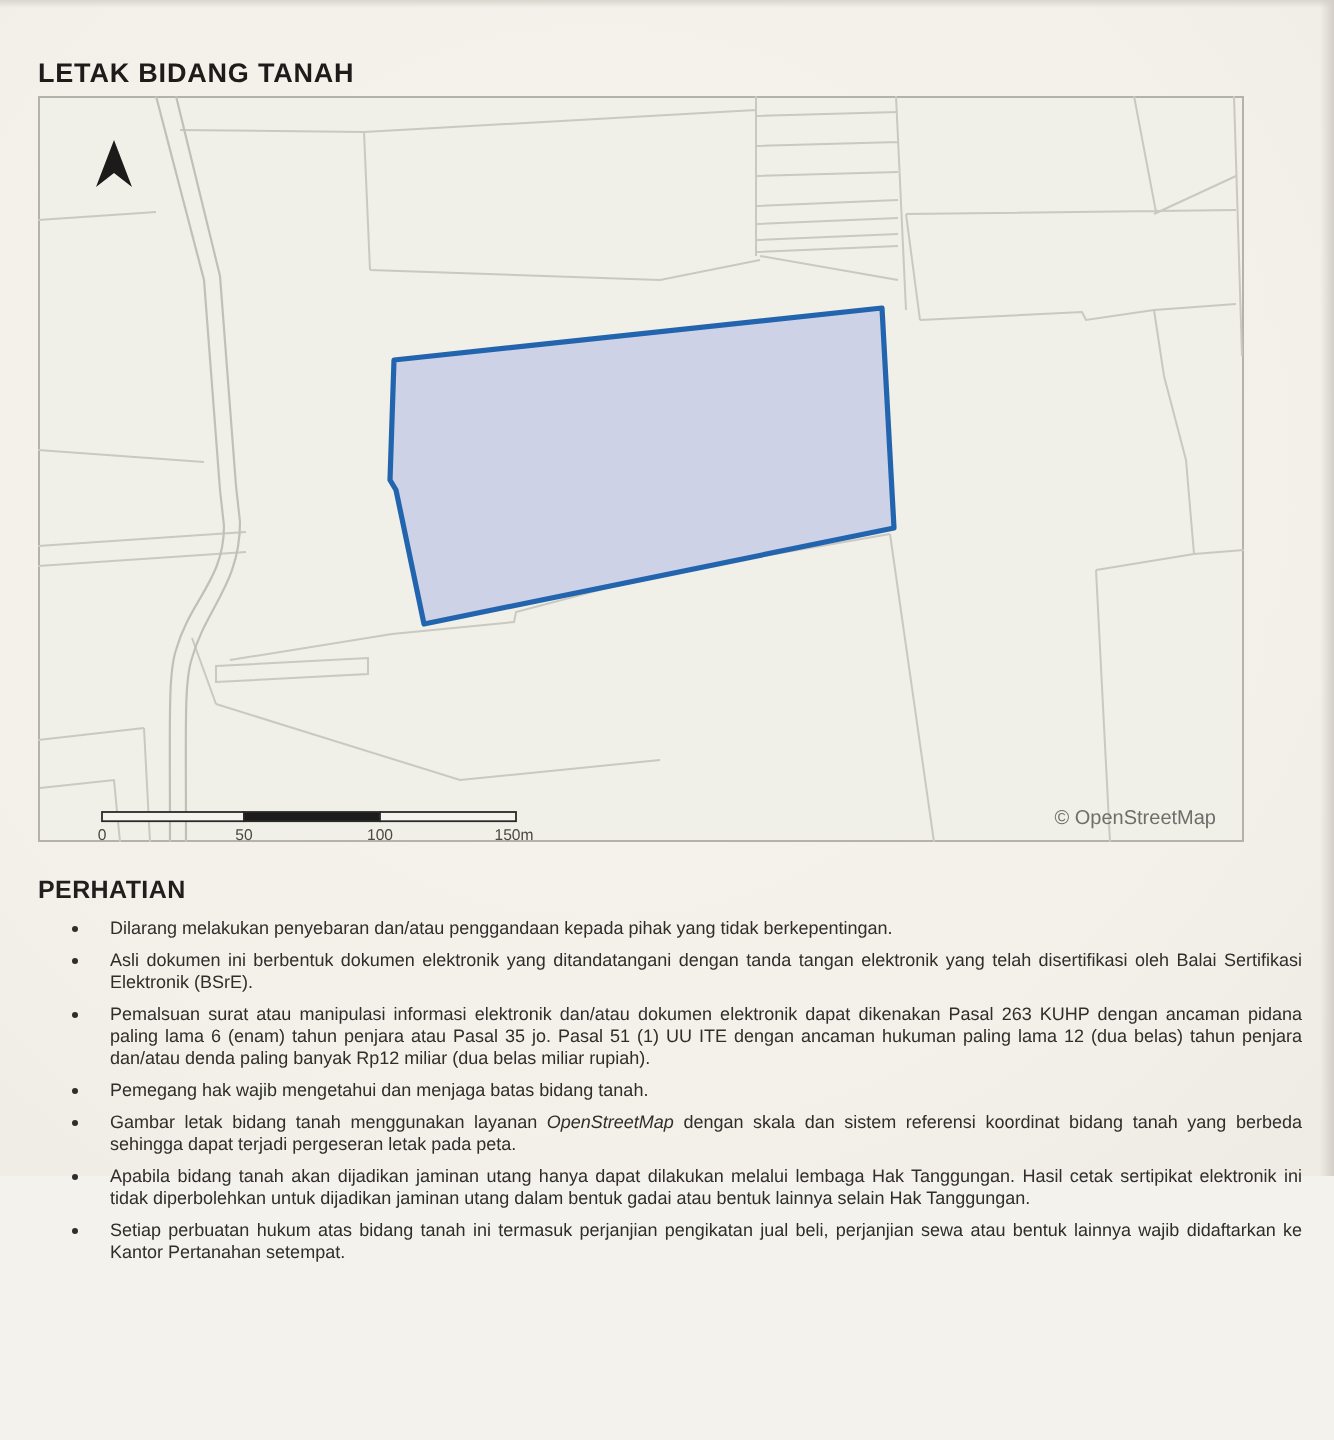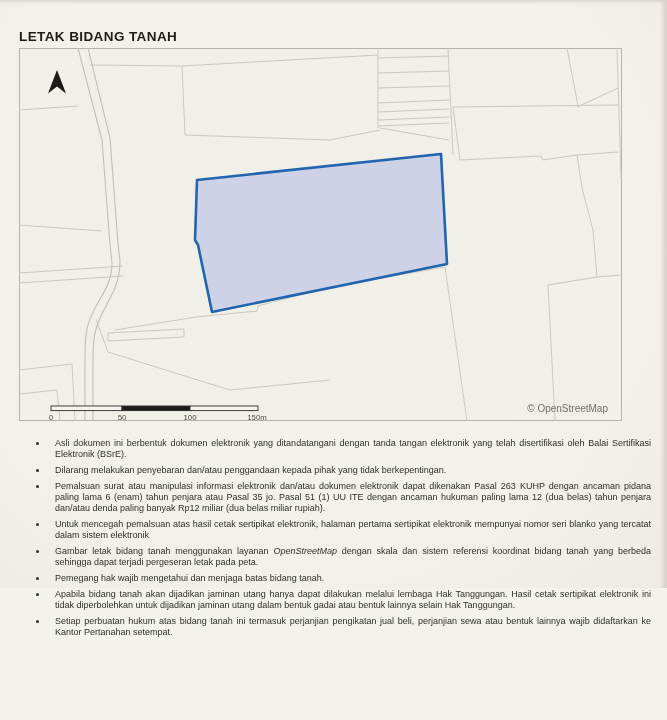--- a/index.html
+++ b/index.html
@@ -126,24 +126,24 @@
       <text class="slabel" x="32" y="372" text-anchor="middle">0</text>
       <text class="slabel" x="103" y="372" text-anchor="middle">50</text>
       <text class="slabel" x="171" y="372" text-anchor="middle">100</text>
       <text class="slabel" x="238" y="372" text-anchor="middle">150m</text>
     </g>
 
     <text class="attrib" x="589" y="364" text-anchor="end">© OpenStreetMap</text>
   </svg>
 
   <section class="perhatian">
+    <h2>PERHATIAN</h2>
     <div>
+        <div class="bullet"><span class="dot"></span><span>Dilarang melakukan penyebaran dan/atau penggandaan kepada pihak yang tidak berkepentingan.</span></div>
         <div class="bullet"><span class="dot"></span><span>Asli dokumen ini berbentuk dokumen elektronik yang ditandatangani dengan tanda tangan elektronik yang telah disertifikasi oleh Balai Sertifikasi Elektronik (BSrE).</span></div>
-        <div class="bullet"><span class="dot"></span><span>Dilarang melakukan penyebaran dan/atau penggandaan kepada pihak yang tidak berkepentingan.</span></div>
         <div class="bullet"><span class="dot"></span><span>Pemalsuan surat atau manipulasi informasi elektronik dan/atau dokumen elektronik dapat dikenakan Pasal 263 KUHP dengan ancaman pidana paling lama 6 (enam) tahun penjara atau Pasal 35 jo. Pasal 51 (1) UU ITE dengan ancaman hukuman paling lama 12 (dua belas) tahun penjara dan/atau denda paling banyak Rp12 miliar (dua belas miliar rupiah).</span></div>
-        <div class="bullet"><span class="dot"></span><span>Untuk mencegah pemalsuan atas hasil cetak sertipikat elektronik, halaman pertama sertipikat elektronik mempunyai nomor seri blanko yang tercatat dalam sistem elektronik</span></div>
+        <div class="bullet"><span class="dot"></span><span>Pemegang hak wajib mengetahui dan menjaga batas bidang tanah.</span></div>
         <div class="bullet"><span class="dot"></span><span>Gambar letak bidang tanah menggunakan layanan <i>OpenStreetMap</i> dengan skala dan sistem referensi koordinat bidang tanah yang berbeda sehingga dapat terjadi pergeseran letak pada peta.</span></div>
-        <div class="bullet"><span class="dot"></span><span>Pemegang hak wajib mengetahui dan menjaga batas bidang tanah.</span></div>
         <div class="bullet"><span class="dot"></span><span>Apabila bidang tanah akan dijadikan jaminan utang hanya dapat dilakukan melalui lembaga Hak Tanggungan. Hasil cetak sertipikat elektronik ini tidak diperbolehkan untuk dijadikan jaminan utang dalam bentuk gadai atau bentuk lainnya selain Hak Tanggungan.</span></div>
         <div class="bullet"><span class="dot"></span><span>Setiap perbuatan hukum atas bidang tanah ini termasuk perjanjian pengikatan jual beli, perjanjian sewa atau bentuk lainnya wajib didaftarkan ke Kantor Pertanahan setempat.</span></div>
       </div>
   </section>
 </div>
 
 </body></html>

